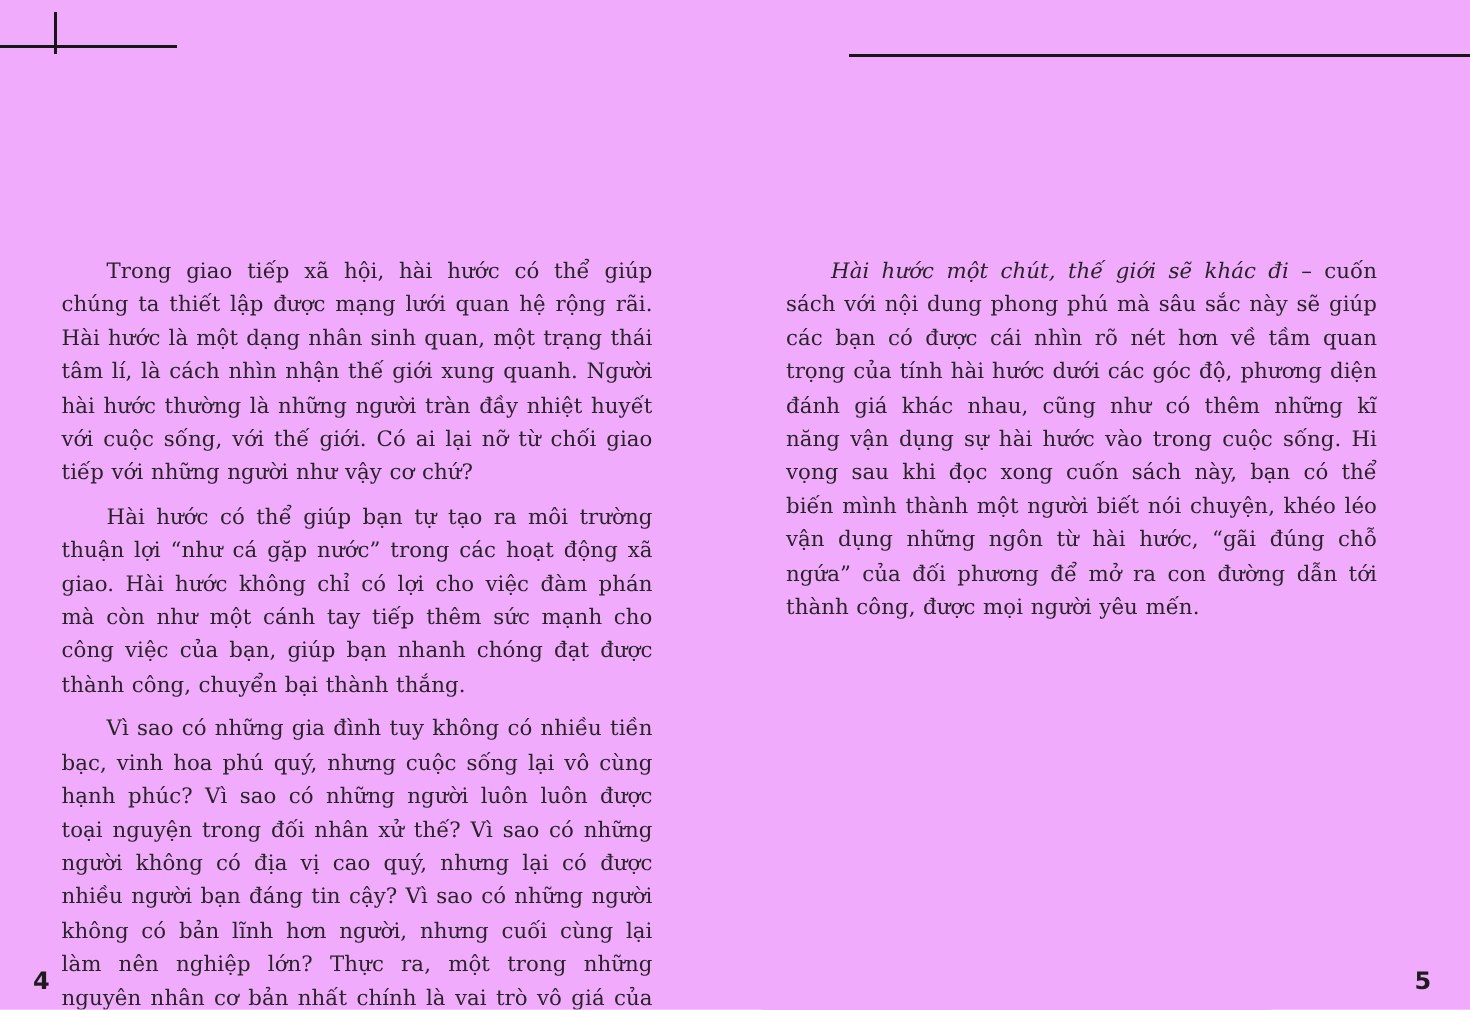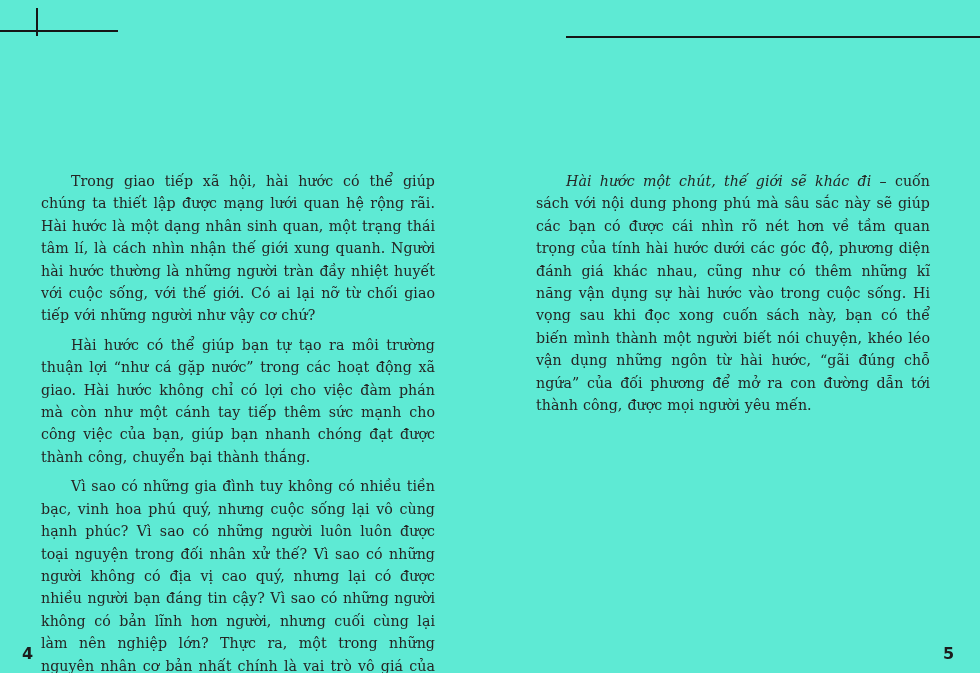--- a/index.html
+++ b/index.html
@@ -5,39 +5,39 @@
   * { margin: 0; padding: 0; box-sizing: border-box; }
   html, body { width: 980px; height: 673px; }
   body {
     background: #ffffff;
     font-family: "DejaVu Serif", "Liberation Serif", serif;
   }
   .spread {
     position: relative;
     width: 980px;
     height: 673px;
-    background: #5eead4;
+    background: #f0abfc;
     color: #262524;
     overflow: hidden;
   }
 
   
   .rule { position: absolute; background: #161616; }
   .rule-left-h  { left: 0;    top: 30px; width: 118px; height: 2px; }
   .rule-left-v  { left: 36px; top: 8px;  width: 2px;   height: 28px; }
   .rule-right-h { left: 566px; top: 36px; width: 414px; height: 2px; }
 
   
   .page-col {
     position: absolute;
     top: 170px;
     width: 394px;
   }
   .page-col.left  { left: 41px; }
-  .page-col.right { left: 536px; }
+  .page-col.right { left: 524px; }
 
   .para {
     font-size: 14.2px;
     line-height: 22.4px;
     text-align: justify;
     text-indent: 30px;
     margin-bottom: 7px;
     letter-spacing: 0.05px;
     word-spacing: 0.5px;
   }

